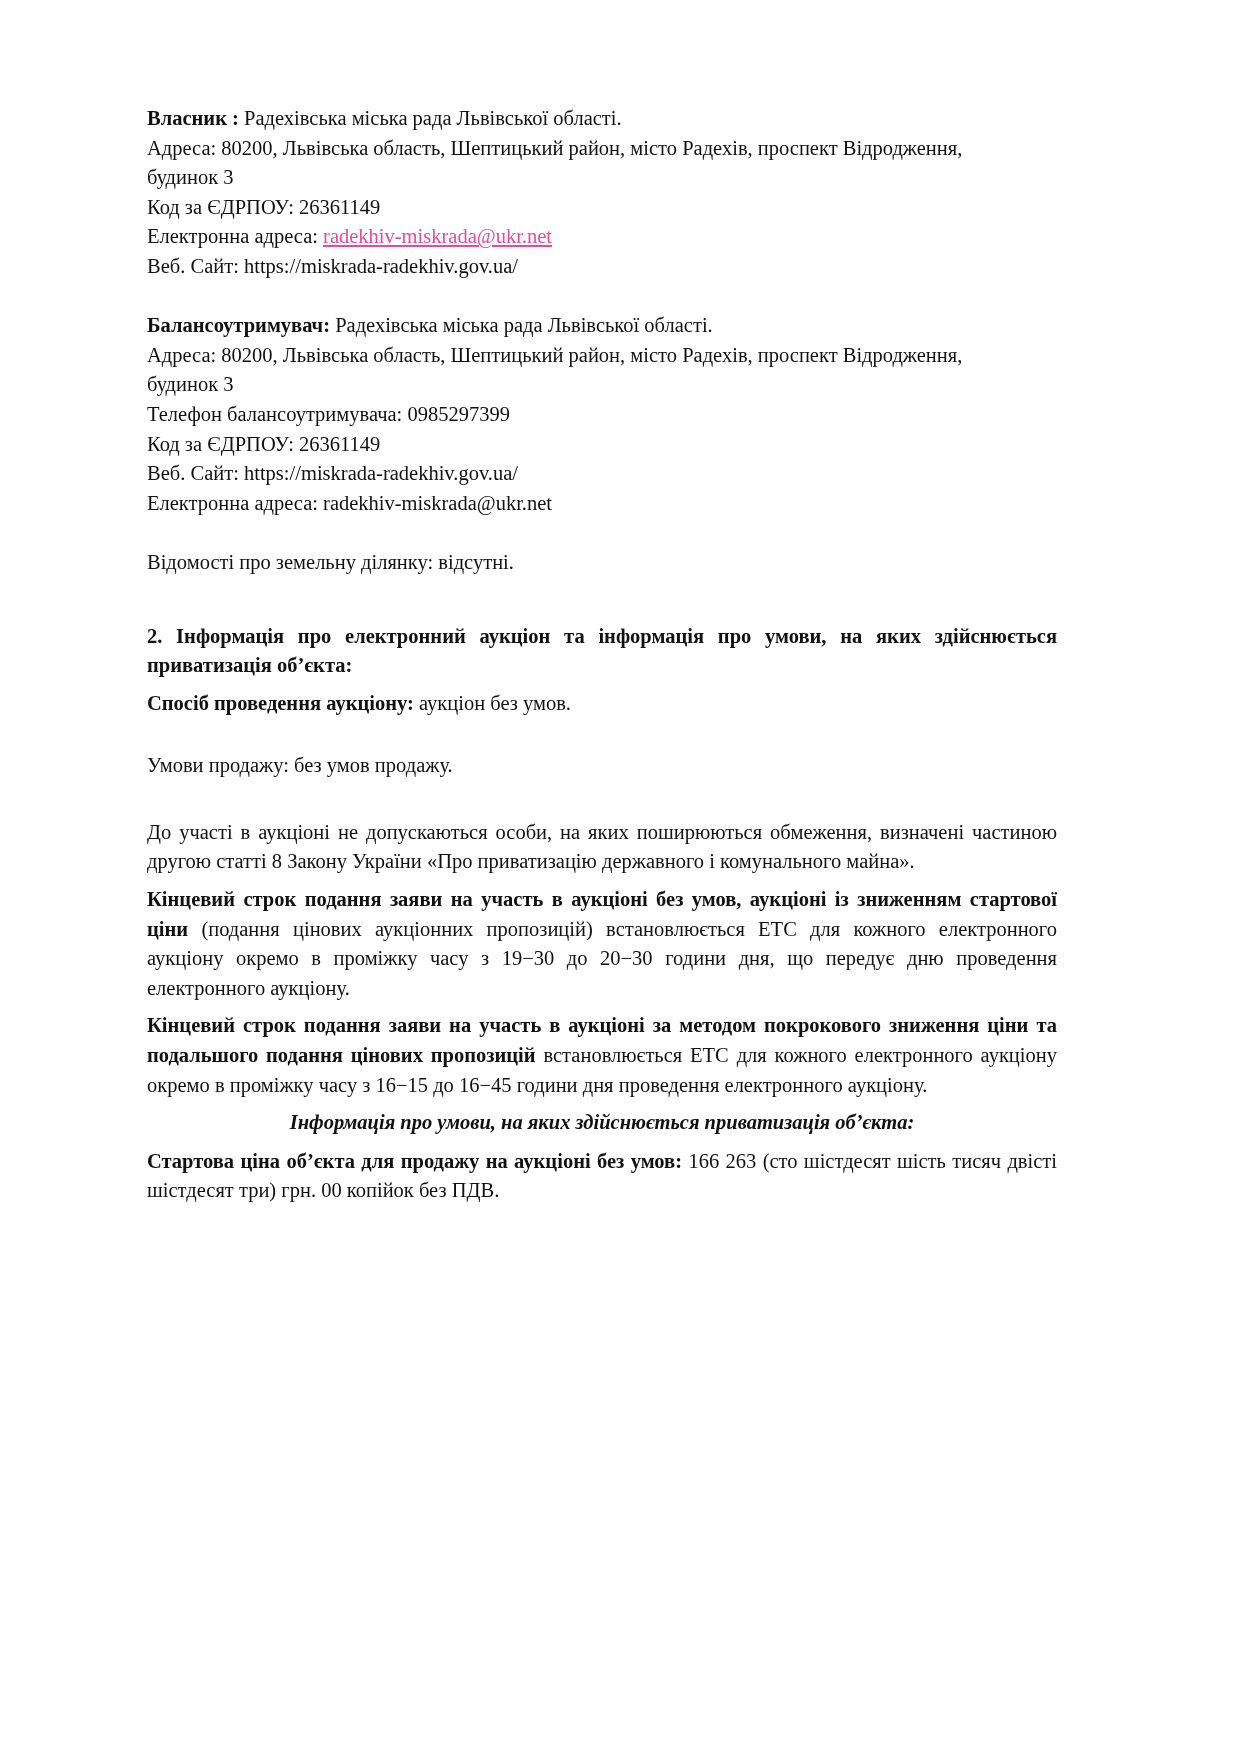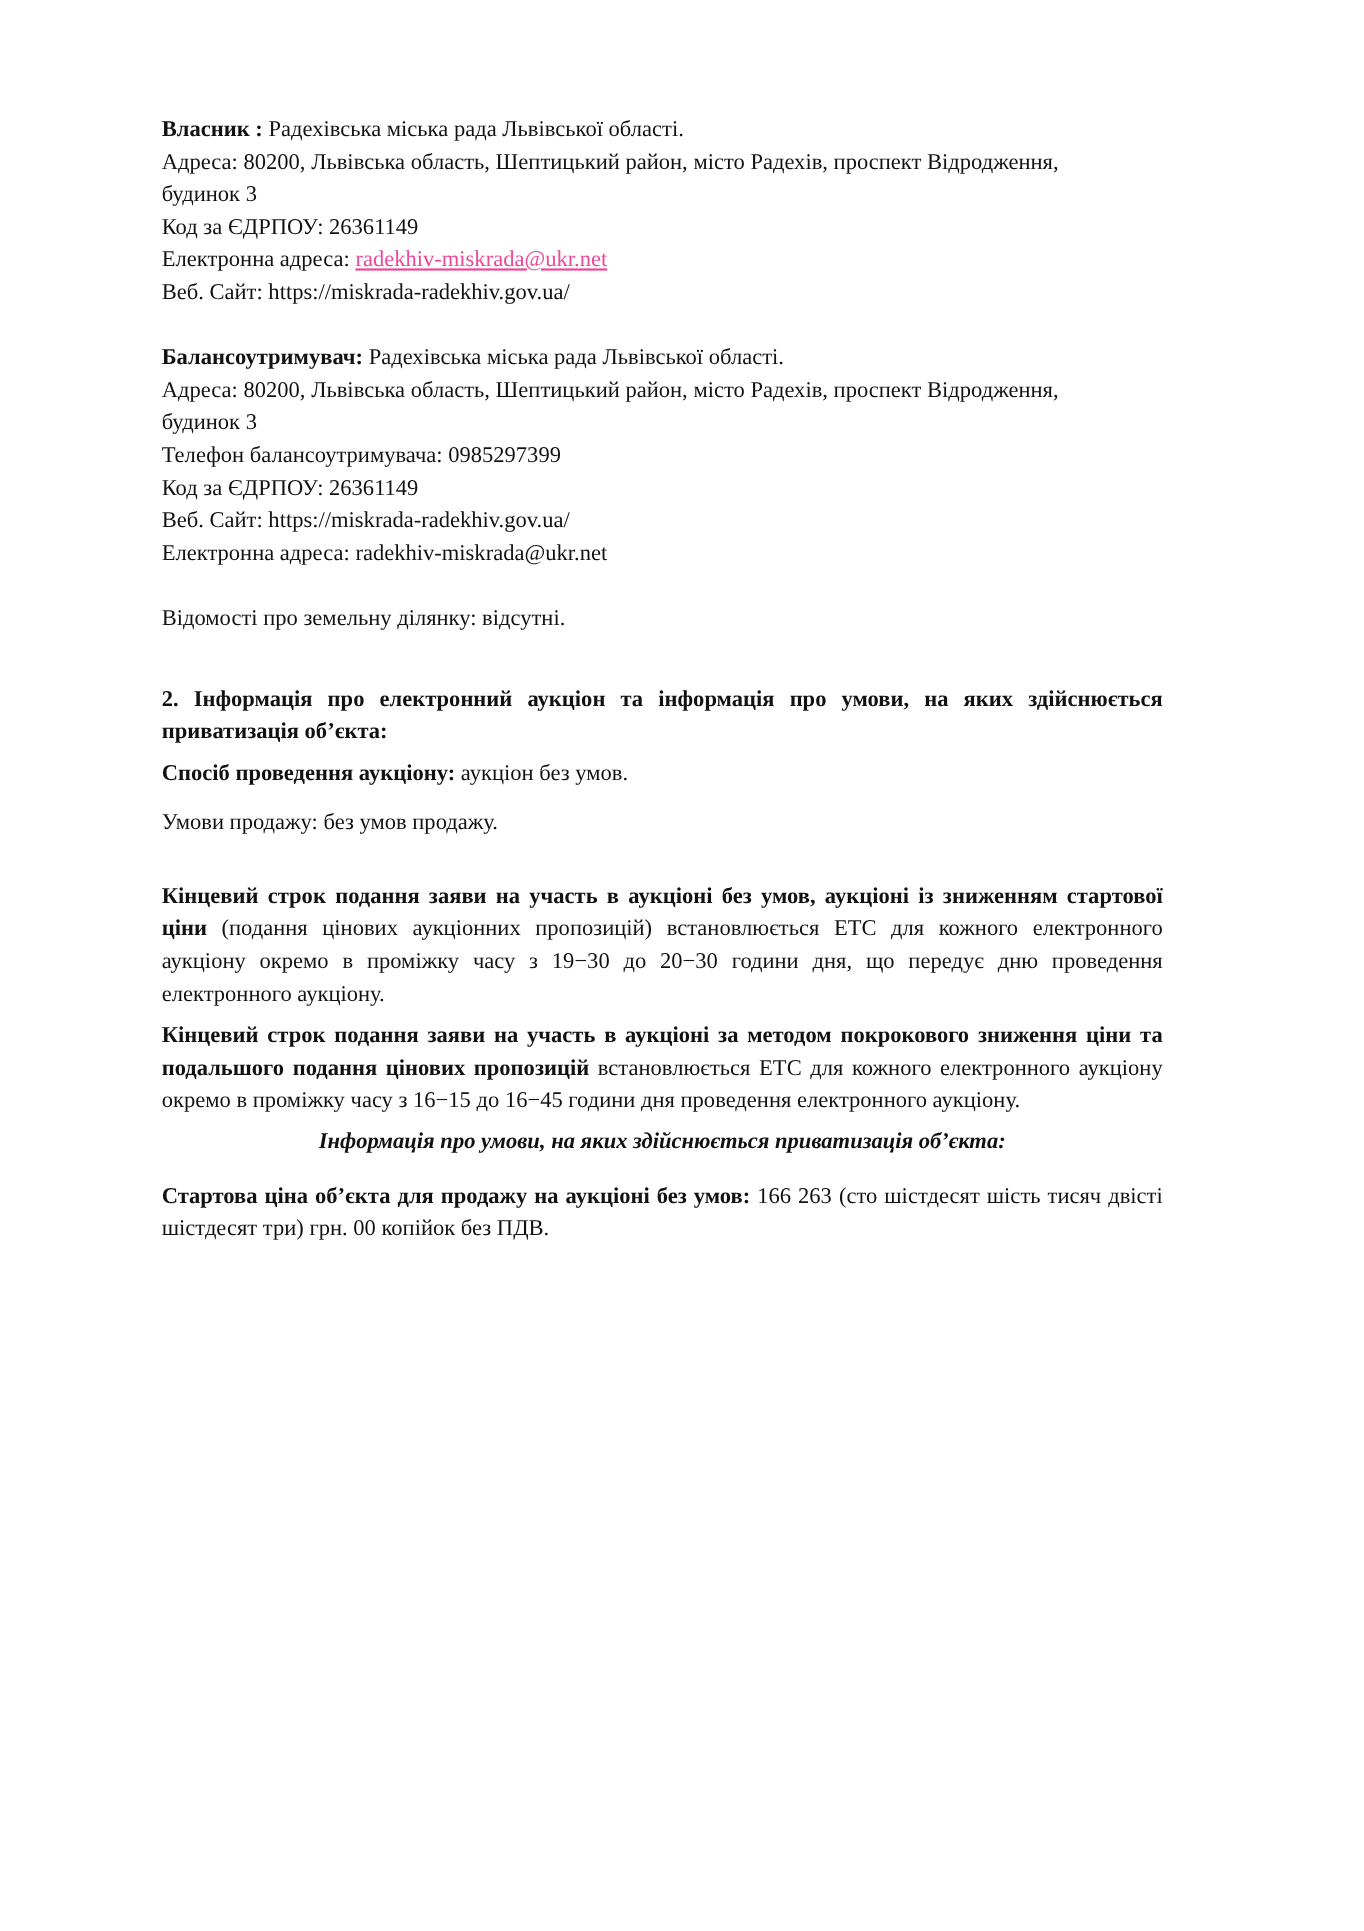--- a/index.html
+++ b/index.html
@@ -43,29 +43,30 @@
   </div>
 
   <div class="gap"></div>
 
   <span class="line">Відомості про земельну ділянку: відсутні.</span>
 
   <div class="gap" style="height:44px"></div>
 
   <p class="para b" style="margin-bottom:8px">2. Інформація про електронний аукціон та інформація про умови, на яких здійснюється приватизація об’єкта:</p>
 
-  <p class="para" style="margin-bottom:16px"><span class="b">Спосіб проведення аукціону:</span><span> аукціон без умов.</span></p>
+  <p class="para" style="margin-bottom:33px"><span class="b">Спосіб проведення аукціону:</span><span> аукціон без умов.</span></p>
 
   <p class="para" style="margin-bottom:37px">Умови продажу: без умов продажу.</p>
 
 
 
+  <p class="para" style="margin-bottom:8px">До участі в аукціоні не допускаються особи, на яких поширюються обмеження, визначені частиною другою статті 8 Закону України «Про приватизацію державного і комунального майна».</p>
 
   <p class="para" style="margin-bottom:8px"><span class="b">Кінцевий строк подання заяви на участь в аукціоні без умов, аукціоні із зниженням стартової ціни</span><span> (подання цінових аукціонних пропозицій) встановлюється ЕТС для кожного електронного аукціону окремо в проміжку часу з 19−30 до 20−30 години дня, що передує дню проведення електронного аукціону.</span></p>
 
   <p class="para" style="margin-bottom:8px"><span class="b">Кінцевий строк подання заяви на участь в аукціоні за методом покрокового зниження ціни та подальшого подання цінових пропозицій</span><span> встановлюється ЕТС для кожного електронного аукціону окремо в проміжку часу з 16−15 до 16−45 години дня проведення електронного аукціону.</span></p>
 
-  <p class="para center-italic" style="text-align:center; text-align-last:center; margin-bottom:20px">Інформація про умови, на яких здійснюється приватизація об’єкта:</p>
+  <p class="para center-italic" style="text-align:center; text-align-last:center; margin-bottom:9px">Інформація про умови, на яких здійснюється приватизація об’єкта:</p>
 
 
   <p class="para" style="margin:0"><span class="b">Стартова ціна об’єкта для продажу на аукціоні без умов:</span><span> 166 263 (сто шістдесят шість тисяч двісті шістдесят три) грн.  00 копійок без ПДВ.</span></p>
 
 </div>
 
 </body></html>

